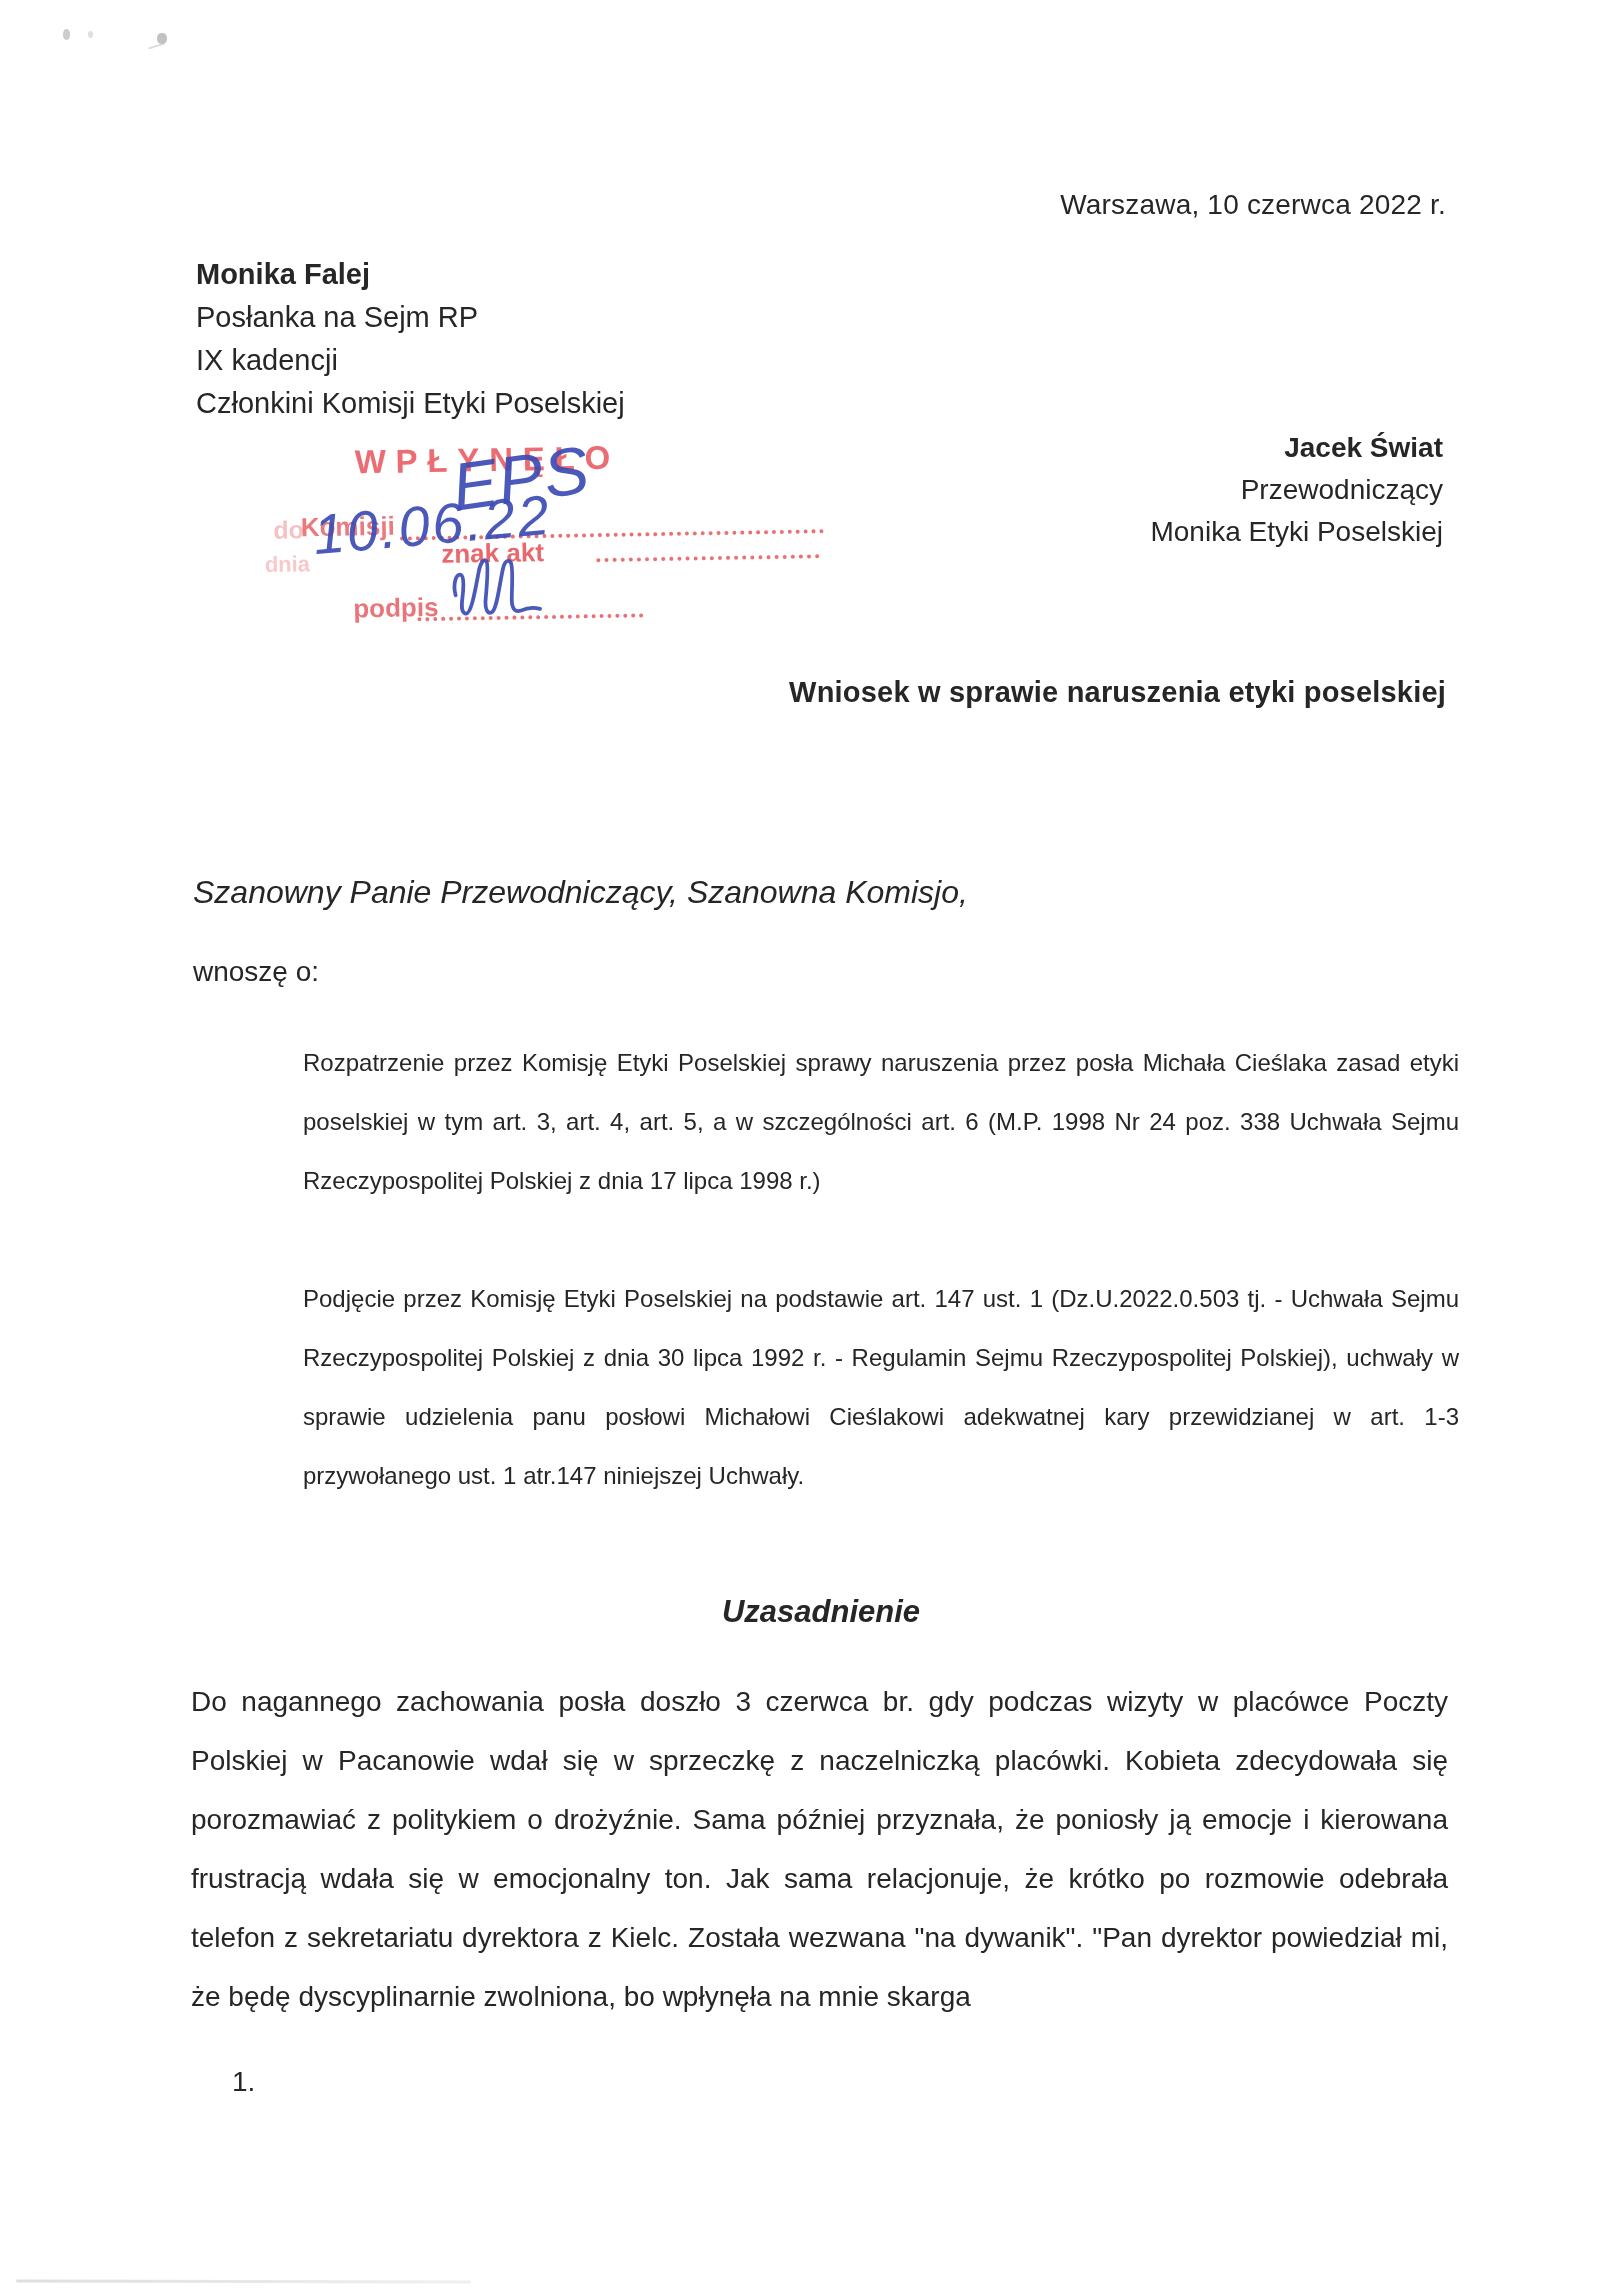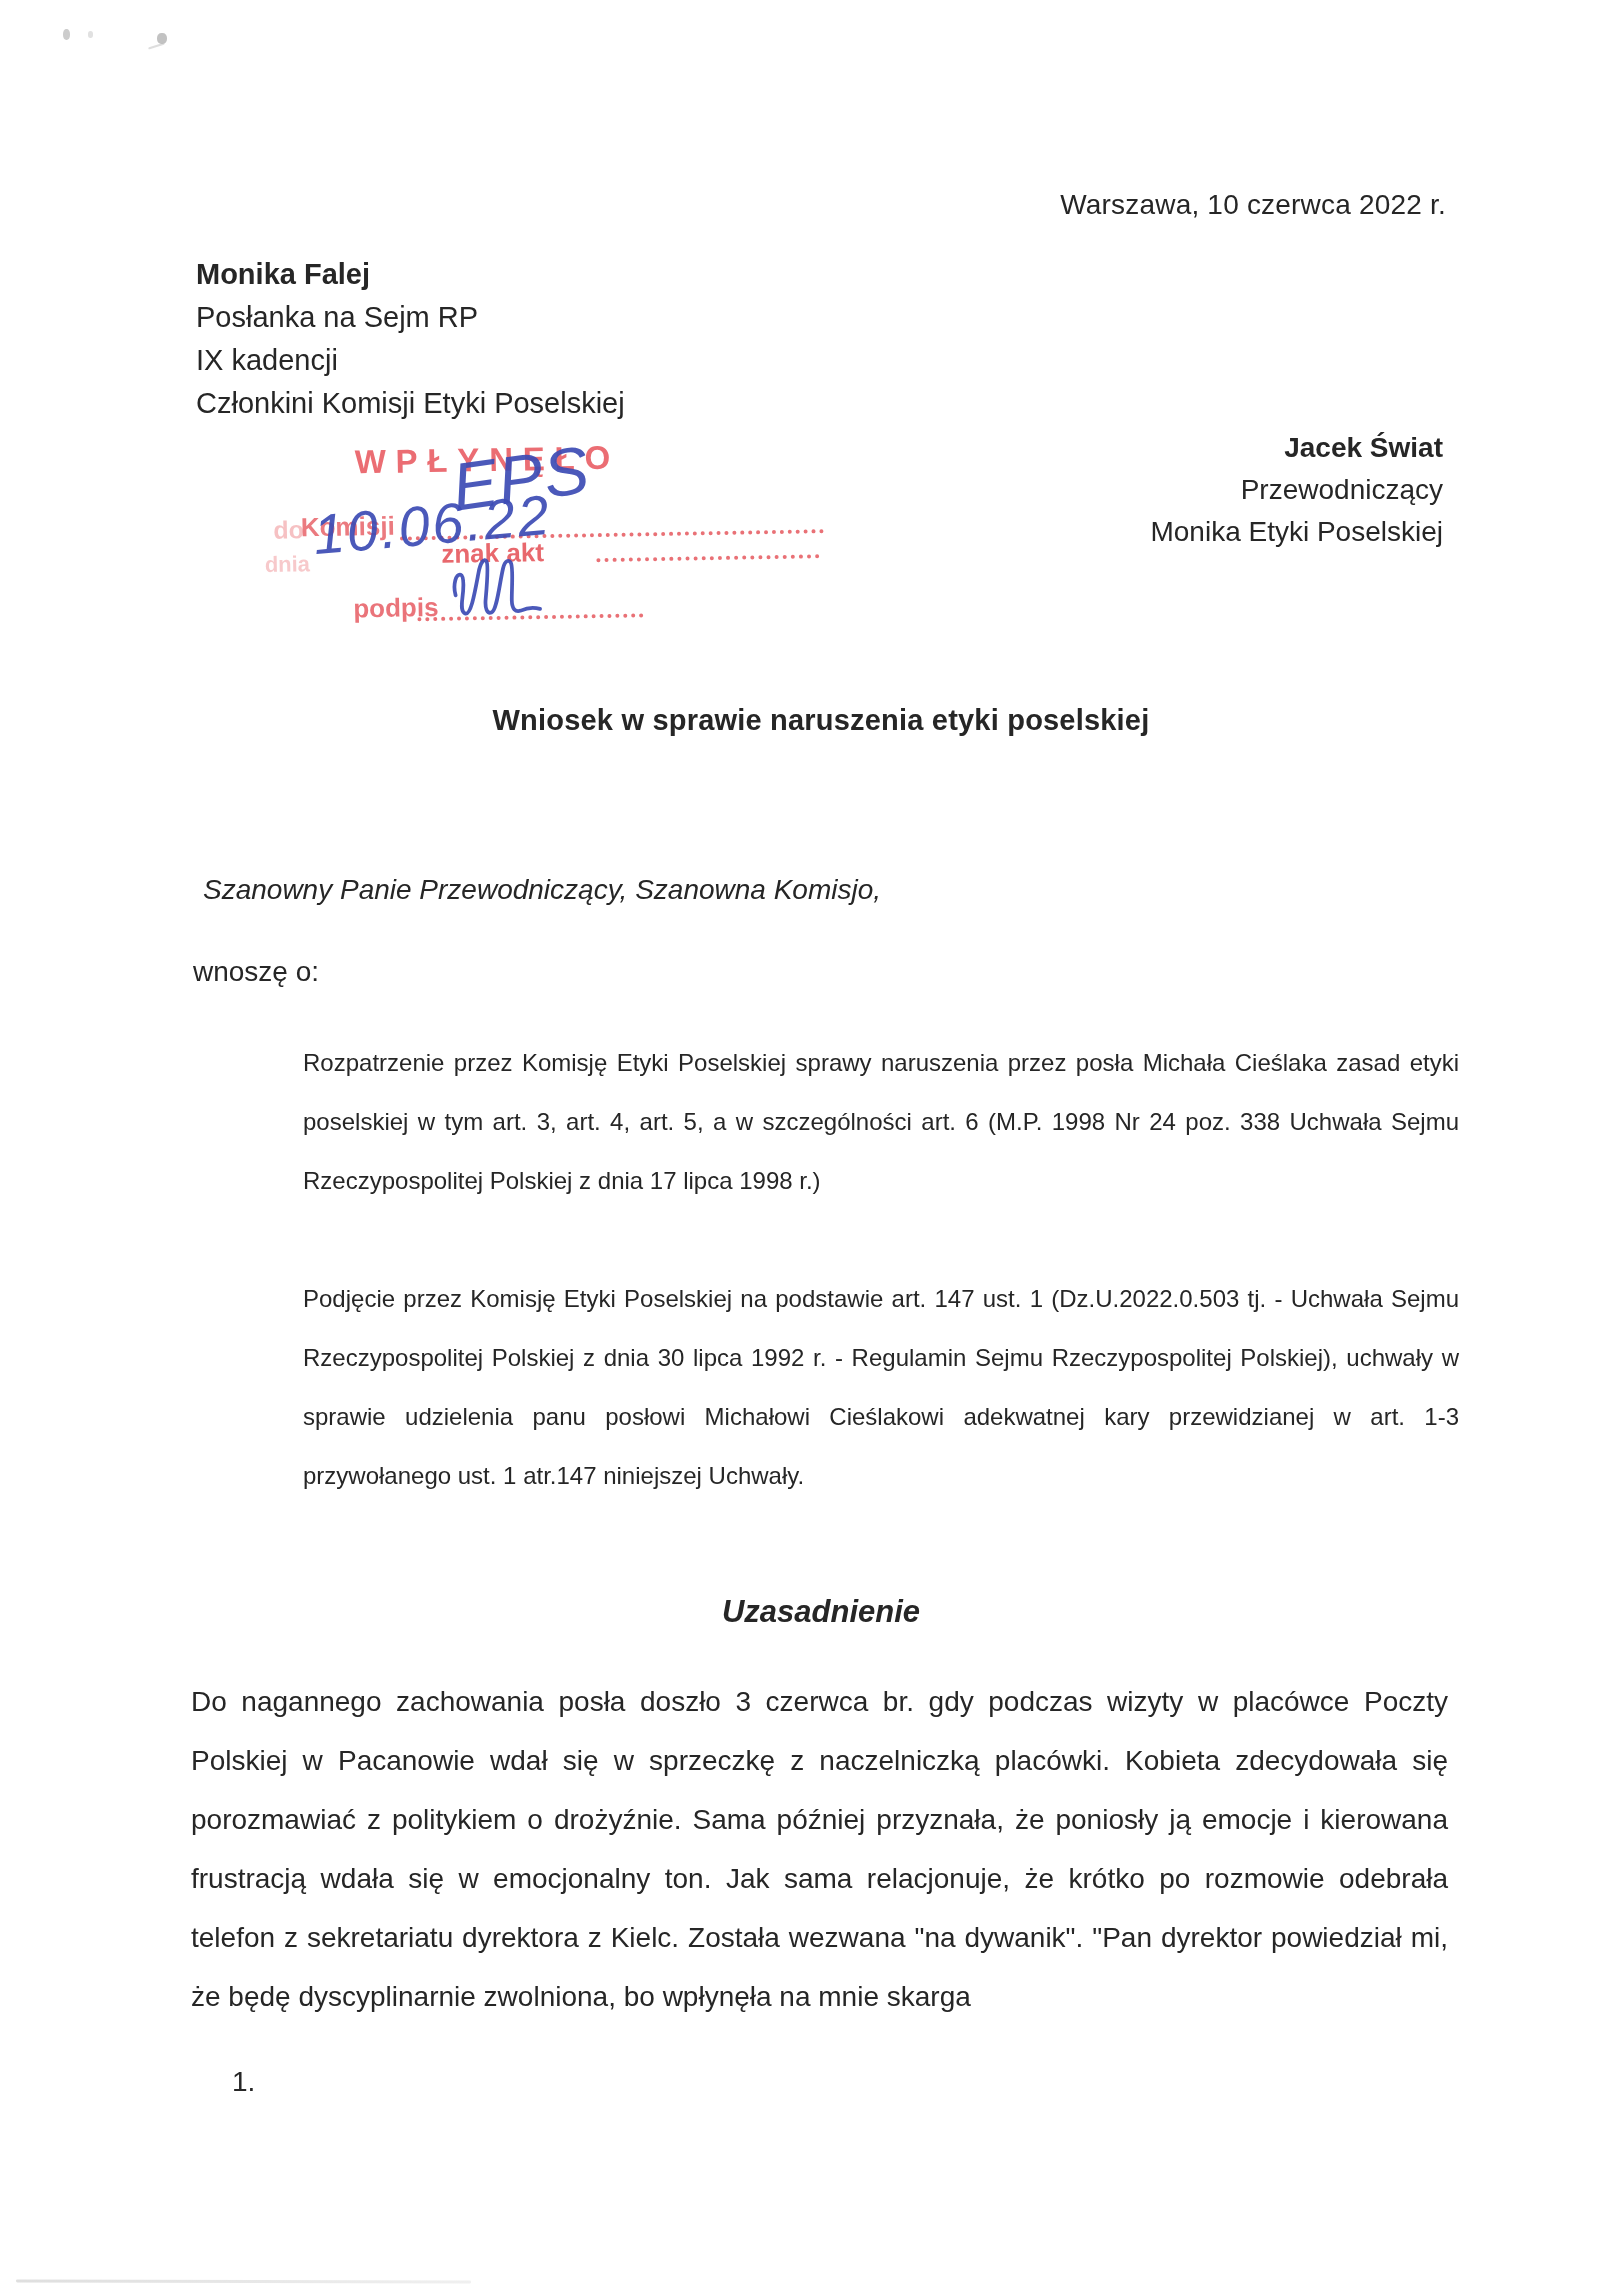--- a/index.html
+++ b/index.html
@@ -25,22 +25,22 @@
   .st-prefix2{left:1.3px;top:128px;font-size:22px;font-weight:600;color:rgba(228,77,84,.3);}
   .st-znak{left:178px;top:118px;font-size:26px;font-weight:700;color:rgba(228,77,84,.85);}
   .dots-b{left:333px;top:140px;width:223px;}
   .st-podpis{left:89px;top:171px;font-size:26px;font-weight:700;color:rgba(228,77,84,.78);}
   .dots-c{left:153px;top:196px;width:226px;}
   .ink{color:rgba(60,75,180,.92);}
   .hand-ref{left:190px;top:19.6px;font-size:67px;font-style:italic;transform:rotate(-7deg);letter-spacing:1.3px;}
   .hand-date{left:50px;top:71px;font-size:56px;font-style:italic;transform:rotate(-4deg);letter-spacing:2.6px;white-space:nowrap;}
   .hand-sign{left:185px;top:135px;}
 
-  .doc-title{left:196px;right:177px;top:704px;text-align:center;font-size:29px;font-weight:700;letter-spacing:0.2px;}
-  .salutation{left:203px;top:874px;font-size:28px;}
+  .doc-title{left:196px;right:177px;top:676px;text-align:right;font-size:29px;font-weight:700;letter-spacing:0.2px;}
+  .salutation{left:193px;top:874px;font-size:32px;}
   .intro{left:193px;top:956px;font-size:28px;}
 
   .req{position:absolute;}
   .req-num{position:absolute;left:232px;font-size:28px;}
   .req-text{position:absolute;left:291px;width:1156px;font-size:24px;line-height:59px;text-align:justify;margin-left:12px;}
   .req1{top:1033px;} .req2{top:1269px;}
   .req1 .req-num{top:1033px;}
 
   .heading{left:196px;right:177px;top:1594px;text-align:center;font-size:31px;font-weight:700;font-style:italic;}
   .body-par{left:191px;top:1672px;width:1257px;font-size:28px;line-height:59px;text-align:justify;}

